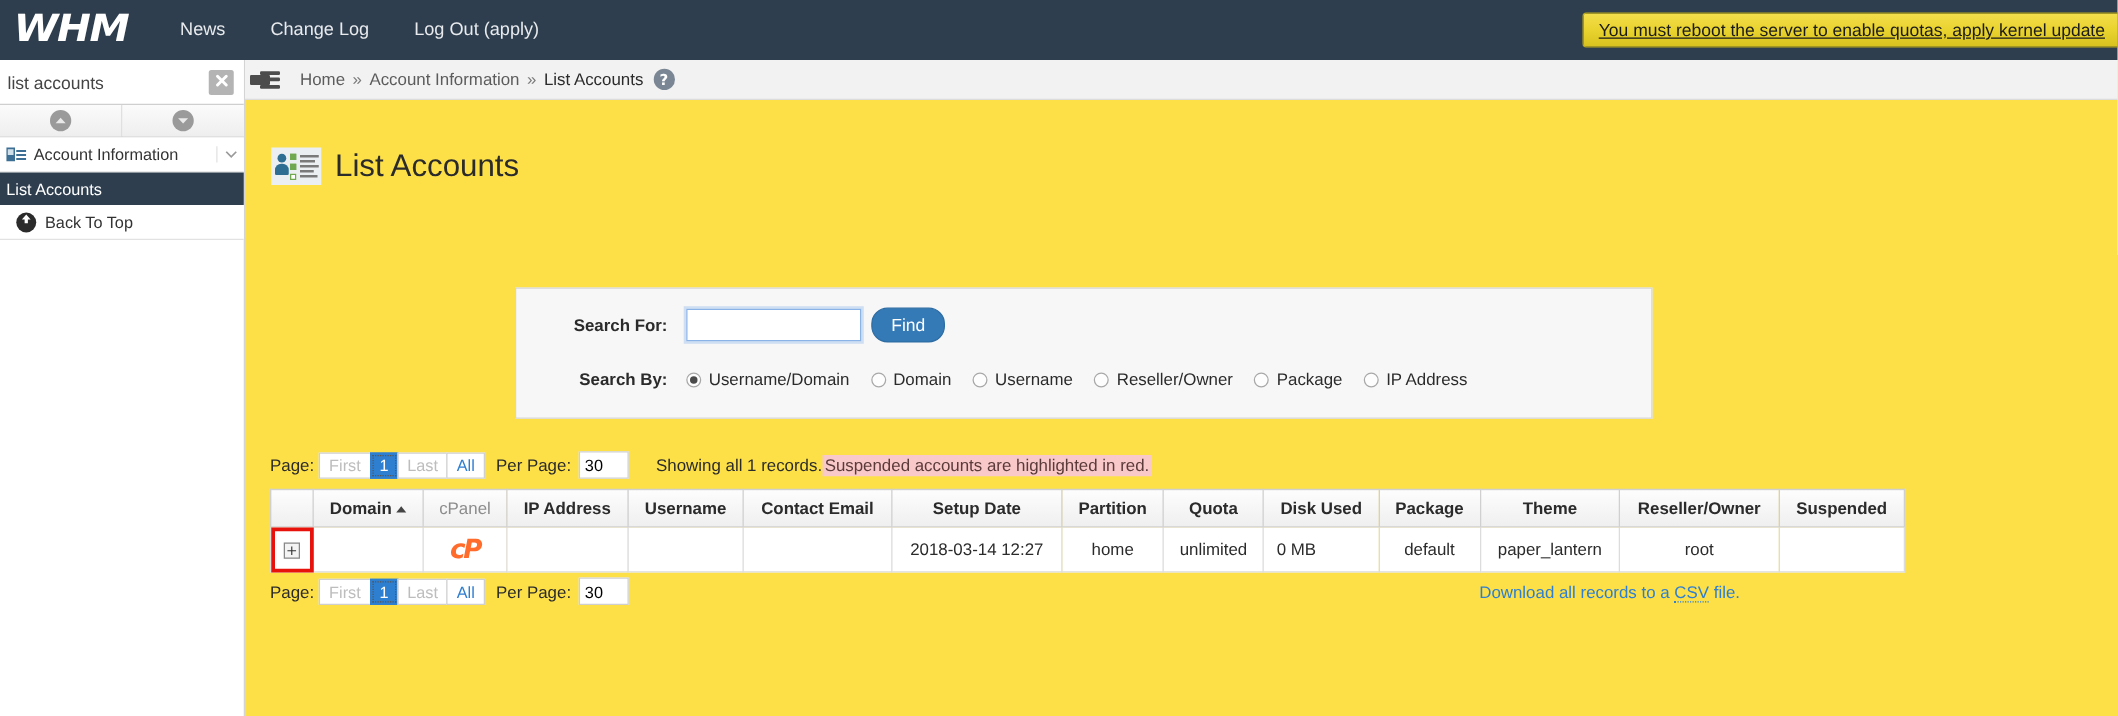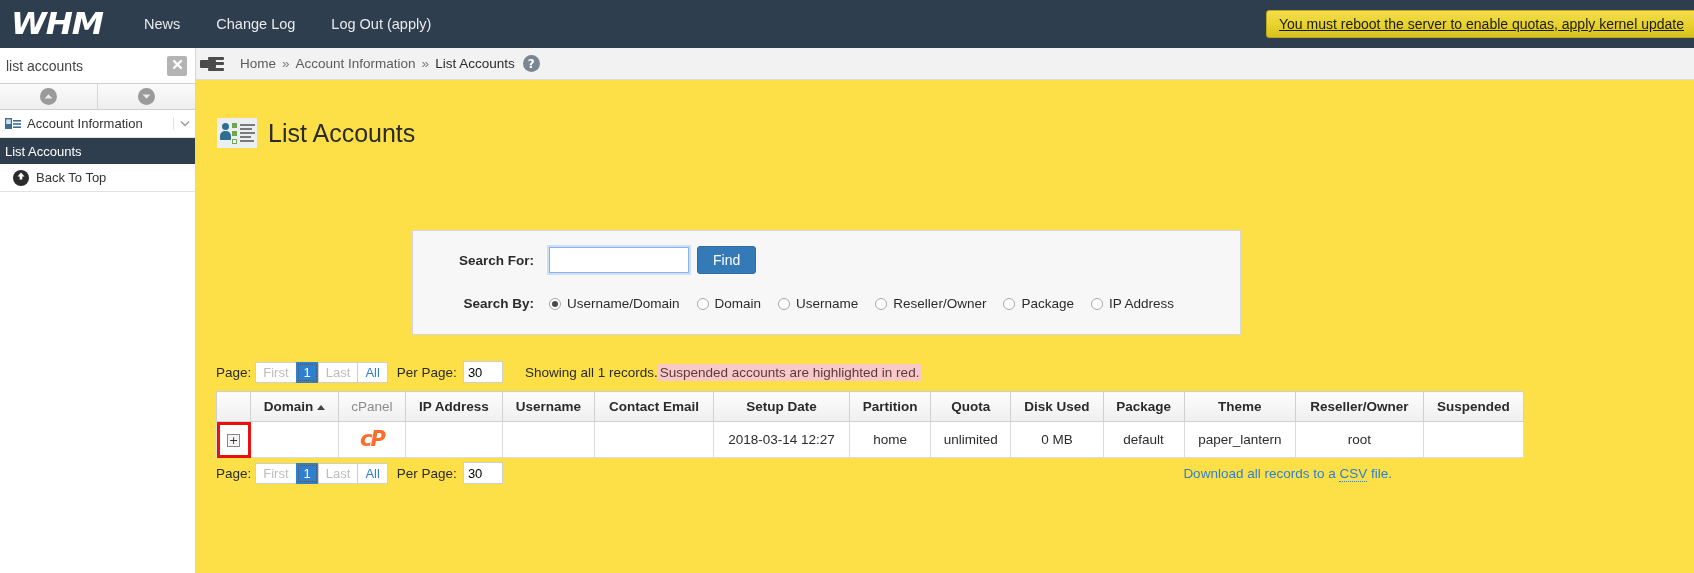--- a/index.html
+++ b/index.html
@@ -260,21 +260,21 @@
     background: #7a7a7a;
   }
   .page-title {
     font-size: 25px; color: #2b2b2b;
     font-weight: normal;
   }
 
   
   .search-panel {
     position: absolute; left: 216px; top: 182px;
-    width: 829px; height: 105px;
+    width: 910px; height: 105px;
     background: #f7f7f7;
     border: 1px solid #d6d6d6;
   }
   .sp-row { display: flex; align-items: center; }
   .sp-row.r1 { margin-top: 15px; }
   .sp-row.r2 { margin-top: 22px; }
   .sp-label {
     width: 136px; text-align: right;
     padding-right: 15px;
     font-weight: bold; font-size: 13.5px; color: #2b2b2b;
@@ -285,21 +285,21 @@
     outline: 2px solid rgba(130,175,235,0.35);
     background: #ffffff;
     padding: 0 5px;
     font-size: 13px;
     font-family: "Liberation Sans", sans-serif;
   }
   .find-btn {
     margin-left: 8px;
     background: #337ab7;
     border: 1px solid #2e6da4;
-    border-radius: 3px;
+    border-radius: 13px;
     color: #ffffff;
     font-size: 14px;
     padding: 5px 15px;
     cursor: pointer;
     font-family: "Liberation Sans", sans-serif;
   }
   .radio-opt {
     display: flex; align-items: center;
     margin-right: 17px;
     font-size: 13.5px; color: #2b2b2b;
@@ -632,21 +632,21 @@
         </td>
         <td class="redacted">
           <span class="redact-bar"></span>
         </td>
         <td class="redacted">
           <span class="redact-bar"></span>
         </td>
         <td style="text-align:center">2018-03-14 12:27</td>
         <td style="text-align:center">home</td>
         <td style="text-align:center">unlimited</td>
-        <td style="text-align:center">0 MB</td>
+        <td style="text-align:left">0 MB</td>
         <td style="text-align:center">default</td>
         <td style="text-align:center">paper_lantern</td>
         <td style="text-align:center">root</td>
         <td></td>
       </tr>
     </tbody>
   </table>
 
   <div class="bottom-row" style="position:absolute; left:20px; top:414px;">
     <div class="pager">

